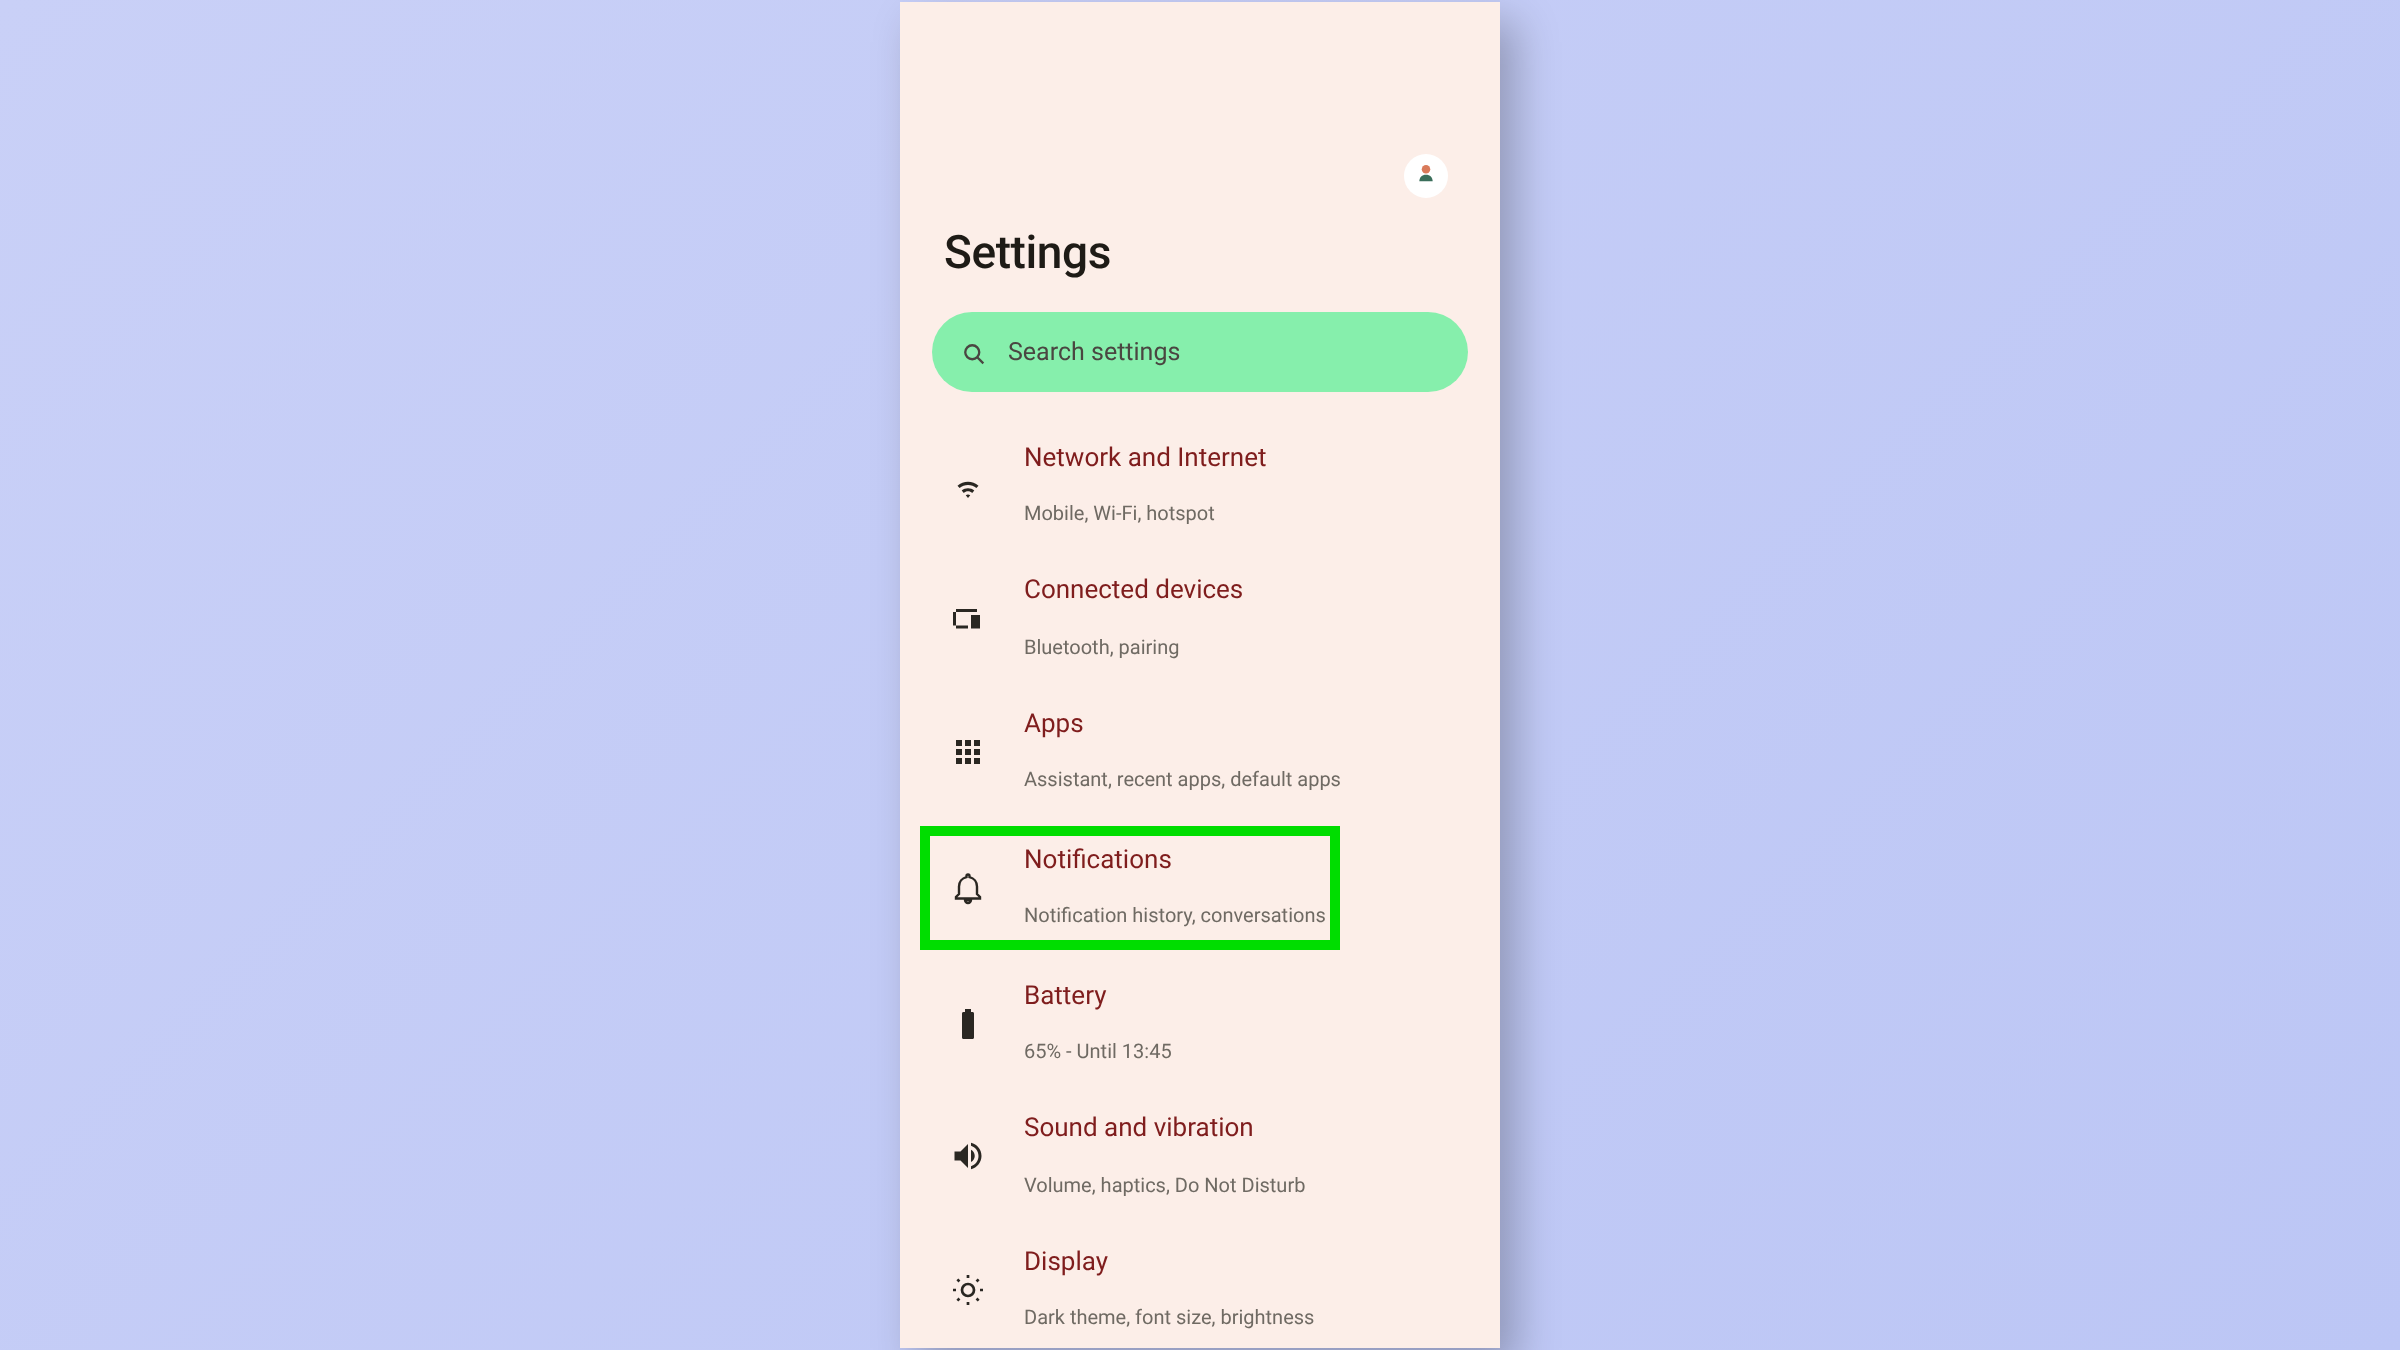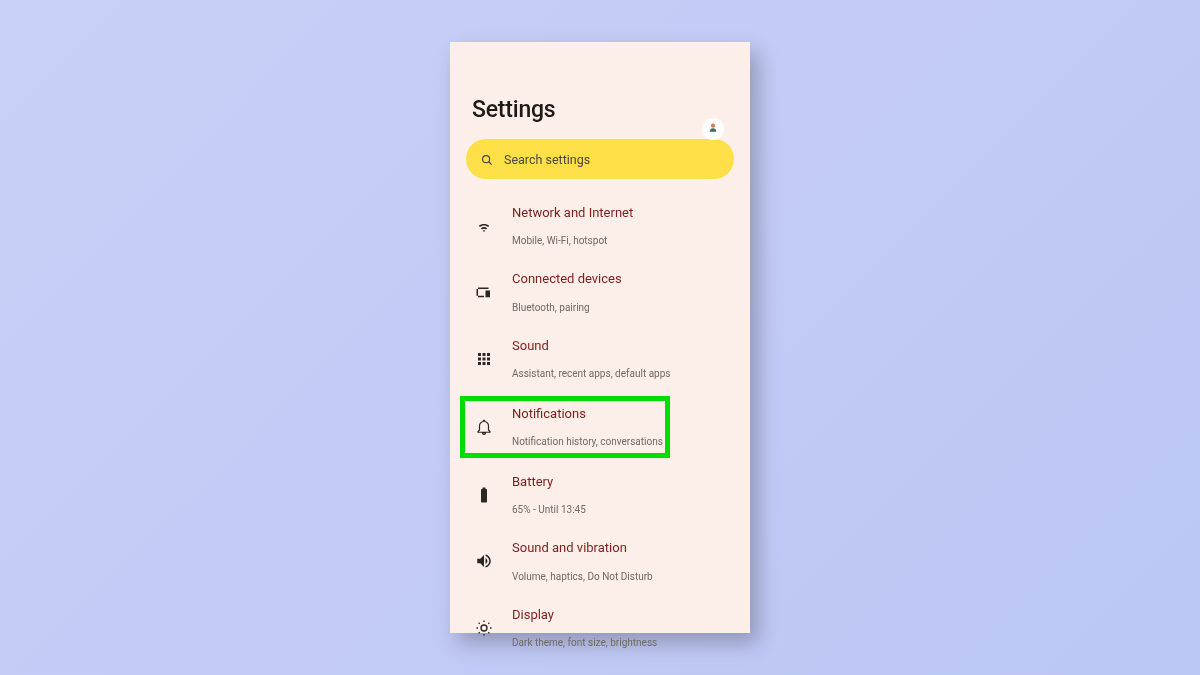--- a/index.html
+++ b/index.html
@@ -8,24 +8,25 @@
     height: 675px;
     background: linear-gradient(135deg, #c9d0f7 0%, #bcc6f5 100%);
     display: flex;
     align-items: center;
     justify-content: center;
     font-family: Roboto, "Segoe UI", Arial, sans-serif;
     overflow: hidden;
   }
   .phone {
     width: 300px;
-    height: 591px;
+    height: 673px;
     background: #fceee8;
     box-shadow: 8px 10px 20px rgba(0,0,0,0.25);
     position: relative;
+    padding-top: 58px;
   }
   .avatar {
     position: absolute;
     top: 76px;
     right: 26px;
     width: 22px;
     height: 22px;
     border-radius: 50%;
     background: #fff;
     display: flex;
@@ -36,21 +37,21 @@
   .page-title {
     font-size: 23px;
     font-weight: 500;
     color: #1e1b16;
     padding: 54px 0 0 22px;
     letter-spacing: -0.2px;
   }
   .search {
     margin: 16px 16px 0 16px;
     height: 40px;
-    background: #fde047;
+    background: #86efac;
     border-radius: 22px;
     display: flex;
     align-items: center;
     padding: 0 14px;
     gap: 10px;
   }
   .search-icon { width: 14px; height: 14px; }
   .search-ph {
     color: #4a4641;
     font-size: 12.5px;
@@ -153,21 +154,21 @@
             <rect x="16" y="4" width="4" height="4"></rect>
             <rect x="4" y="10" width="4" height="4"></rect>
             <rect x="10" y="10" width="4" height="4"></rect>
             <rect x="16" y="10" width="4" height="4"></rect>
             <rect x="4" y="16" width="4" height="4"></rect>
             <rect x="10" y="16" width="4" height="4"></rect>
             <rect x="16" y="16" width="4" height="4"></rect>
           </svg>
         </span>
       <div class="txt">
-          <div class="t">Sound</div>
+          <div class="t">Apps</div>
           <div class="s">Assistant, recent apps, default apps</div>
         </div>
     </div>
 
     <div class="item hl">
       <div class="highlight"></div>
       <span class="ic">
           <svg viewBox="0 0 24 24">
             <path d="M12 22c1.1 0 2-.9 2-2h-4c0 1.1.9 2 2 2zm6-6V11c0-3.1-2-5.6-5-6.3V4a1 1 0 10-2 0v.7C8 5.4 6 7.9 6 11v5l-2 2v1h16v-1l-2-2z" fill="none" stroke="#2a2722" stroke-width="1.6"></path>
           </svg>

